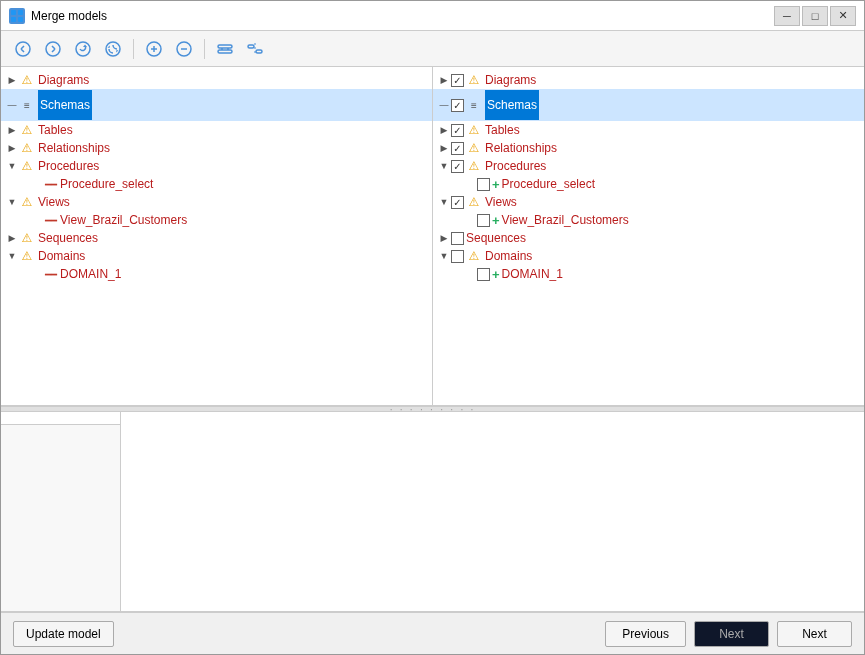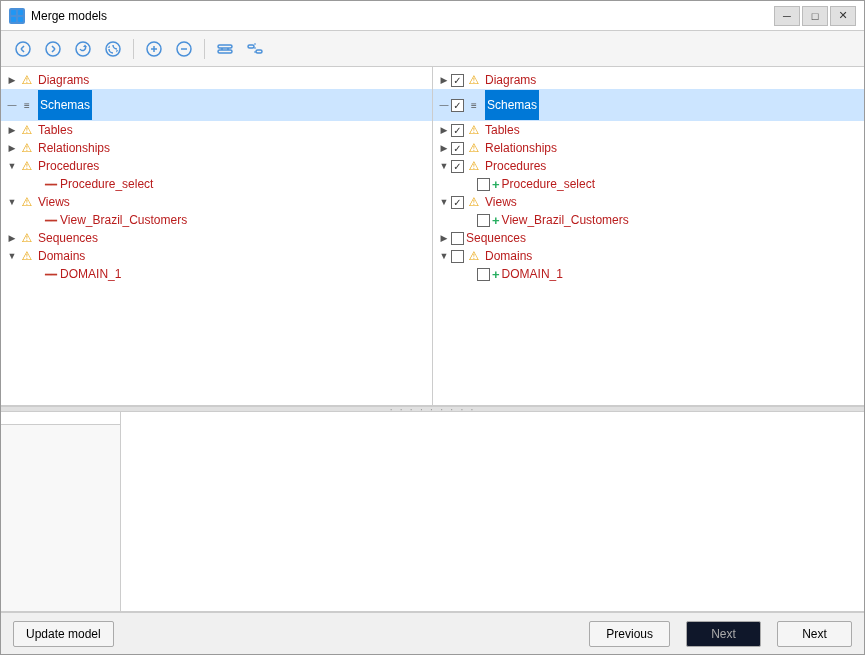--- a/index.html
+++ b/index.html
@@ -262,21 +262,21 @@
       justify-content: space-between;
       height: 42px;
       flex-shrink: 0;
     }
     .bottom-left {
       display: flex;
       align-items: center;
     }
     .bottom-right {
       display: flex;
-      gap: 16px;
+      gap: 8px;
     }
     .action-btn {
       padding: 5px 16px;
       font-size: 12px;
       border: 1px solid #aaa;
       background: #f5f5f5;
       cursor: pointer;
       border-radius: 2px;
       min-width: 75px;
       text-align: center;

